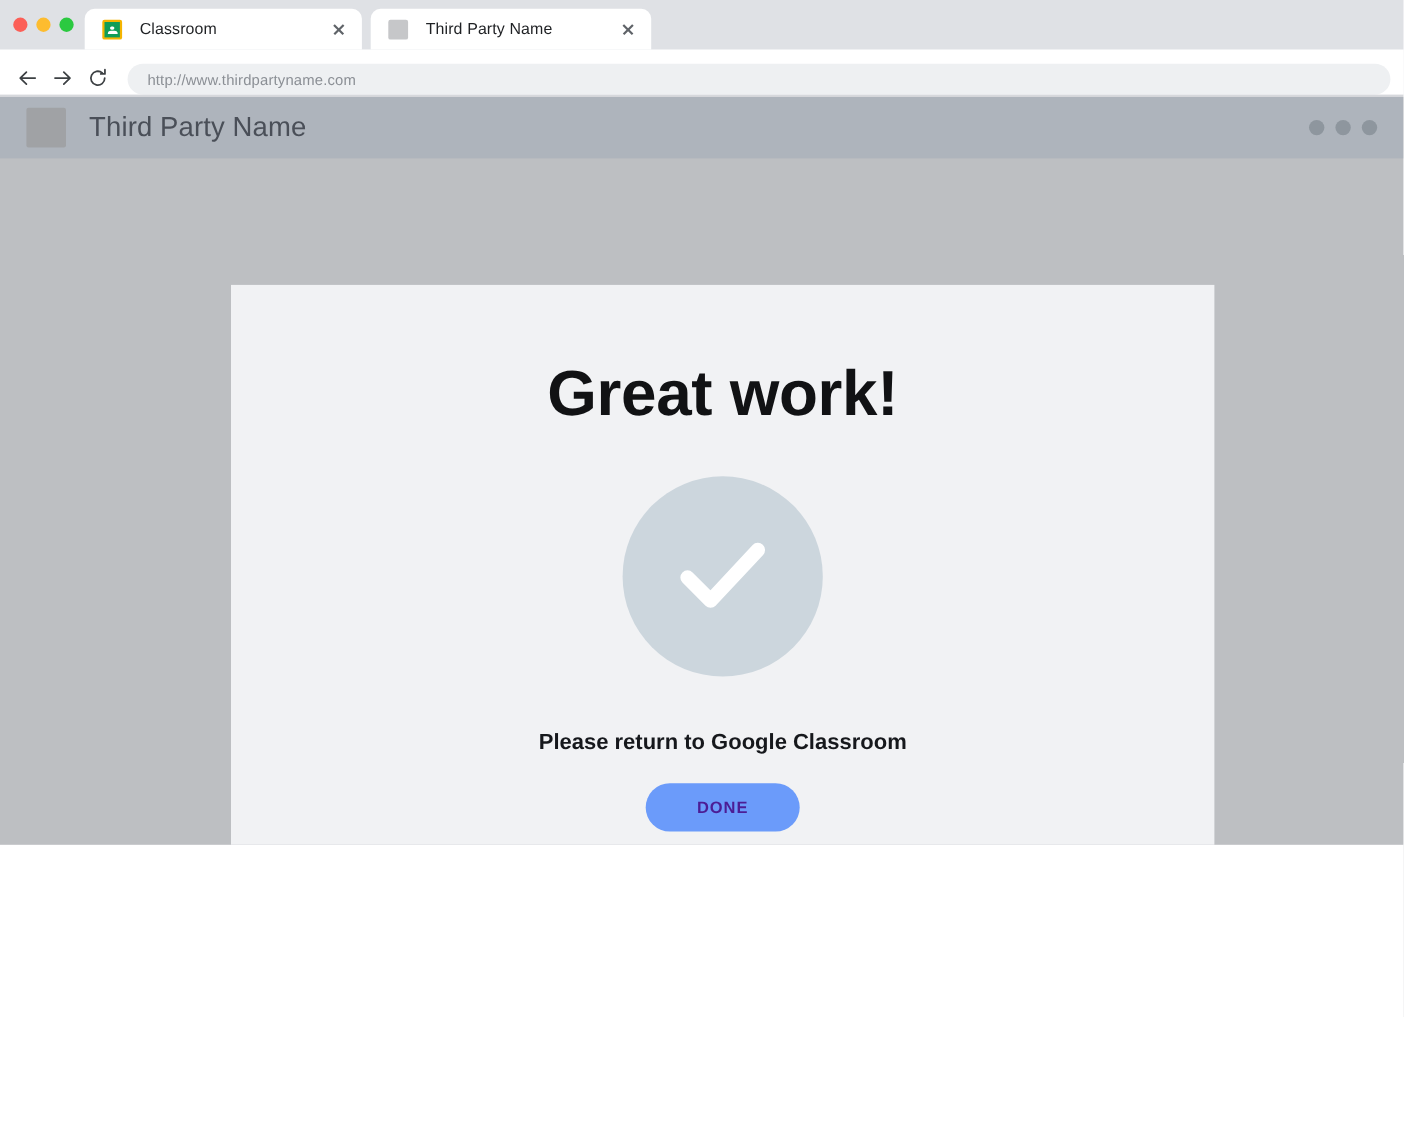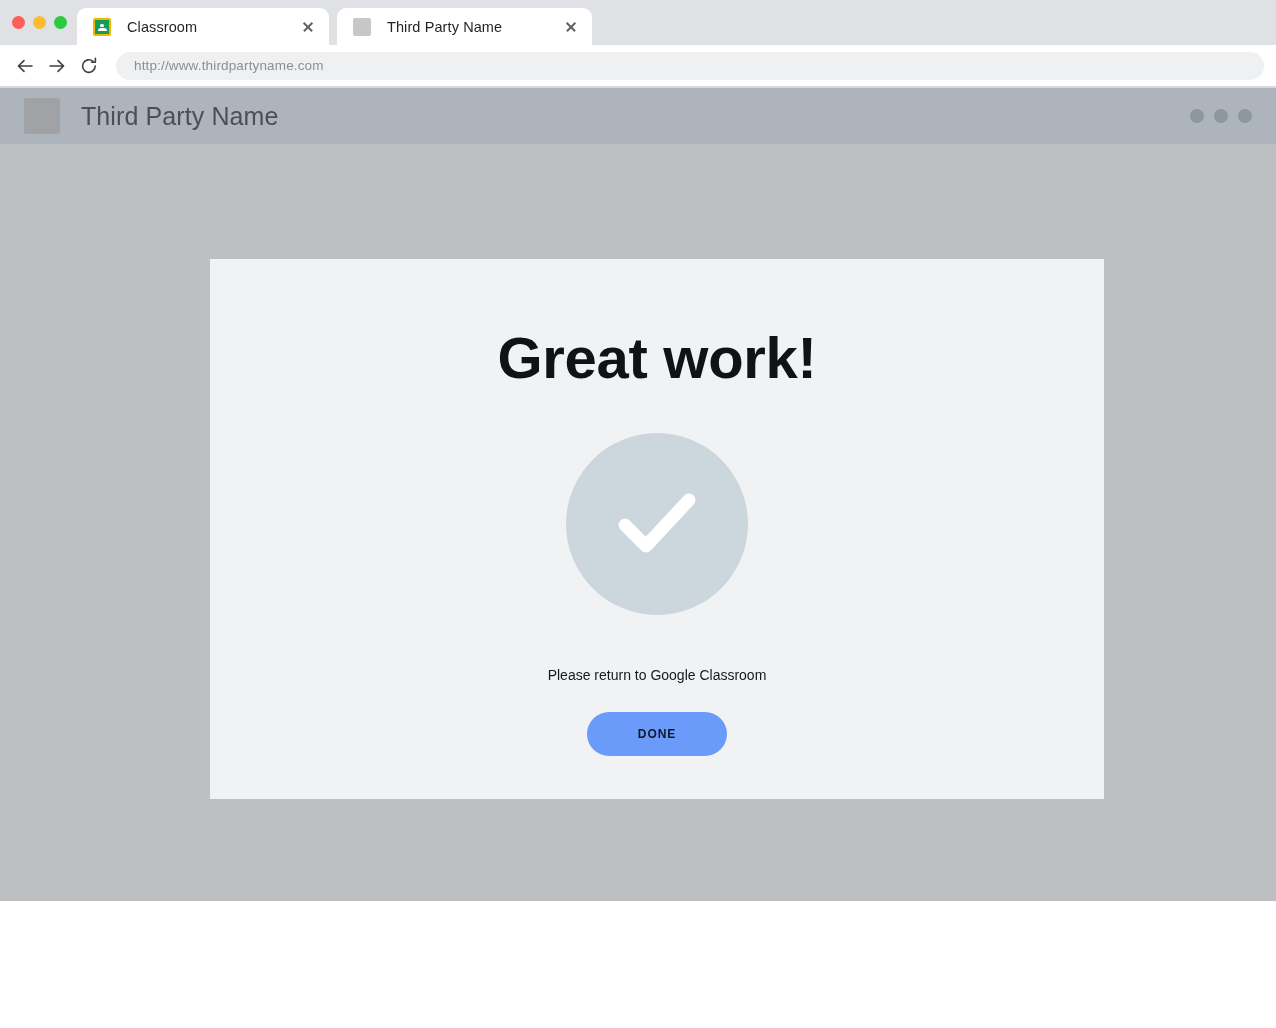--- a/index.html
+++ b/index.html
@@ -8,21 +8,21 @@
     width: 1276px;
     height: 1028px;
     background: #ffffff;
     font-family: "Liberation Sans", sans-serif;
     overflow: hidden;
   }
 
   
   .browser-window {
     width: 1276px;
-    height: 901px;
+    height: 768px;
     position: relative;
     display: flex;
     flex-direction: column;
     background: #ffffff;
   }
 
   .tab-strip {
     height: 45px;
     background: #dfe1e5;
     display: flex;
@@ -134,21 +134,21 @@
   }
   .tab-close::before { transform: rotate(45deg); }
   .tab-close::after  { transform: rotate(-45deg); }
 
   
   .toolbar {
     height: 41px;
     flex: 0 0 41px;
     background: #ffffff;
     display: flex;
-    align-items: center;
+    align-items: flex-end;
     padding: 0 12px 0 10px;
     gap: 2px;
   }
   .nav-btn {
     width: 30px;
     height: 30px;
     flex: 0 0 30px;
     display: flex;
     align-items: center;
     justify-content: center;
@@ -263,36 +263,36 @@
     display: flex;
     align-items: center;
     justify-content: center;
     flex: 0 0 182px;
   }
   .check-circle svg { display: block; }
 
   .card-message {
     margin-top: 47px;
     text-align: center;
-    font-size: 14px;
-    font-weight: normal;
+    font-size: 20px;
+    font-weight: bold;
     color: #16181c;
     line-height: 26px;
     width: 100%;
   }
   .card-message .line { display: block; }
 
   .done-button {
     margin-top: 24px;
     width: 140px;
     height: 44px;
     border-radius: 22px;
     background: #6b9bfa;
-    color: #0f172a;
-    font-size: 12px;
+    color: #4c1d95;
+    font-size: 15px;
     font-weight: bold;
     letter-spacing: 0.9px;
     display: flex;
     align-items: center;
     justify-content: center;
     border: none;
     font-family: "Liberation Sans", sans-serif;
     cursor: pointer;
   }
 </style>

